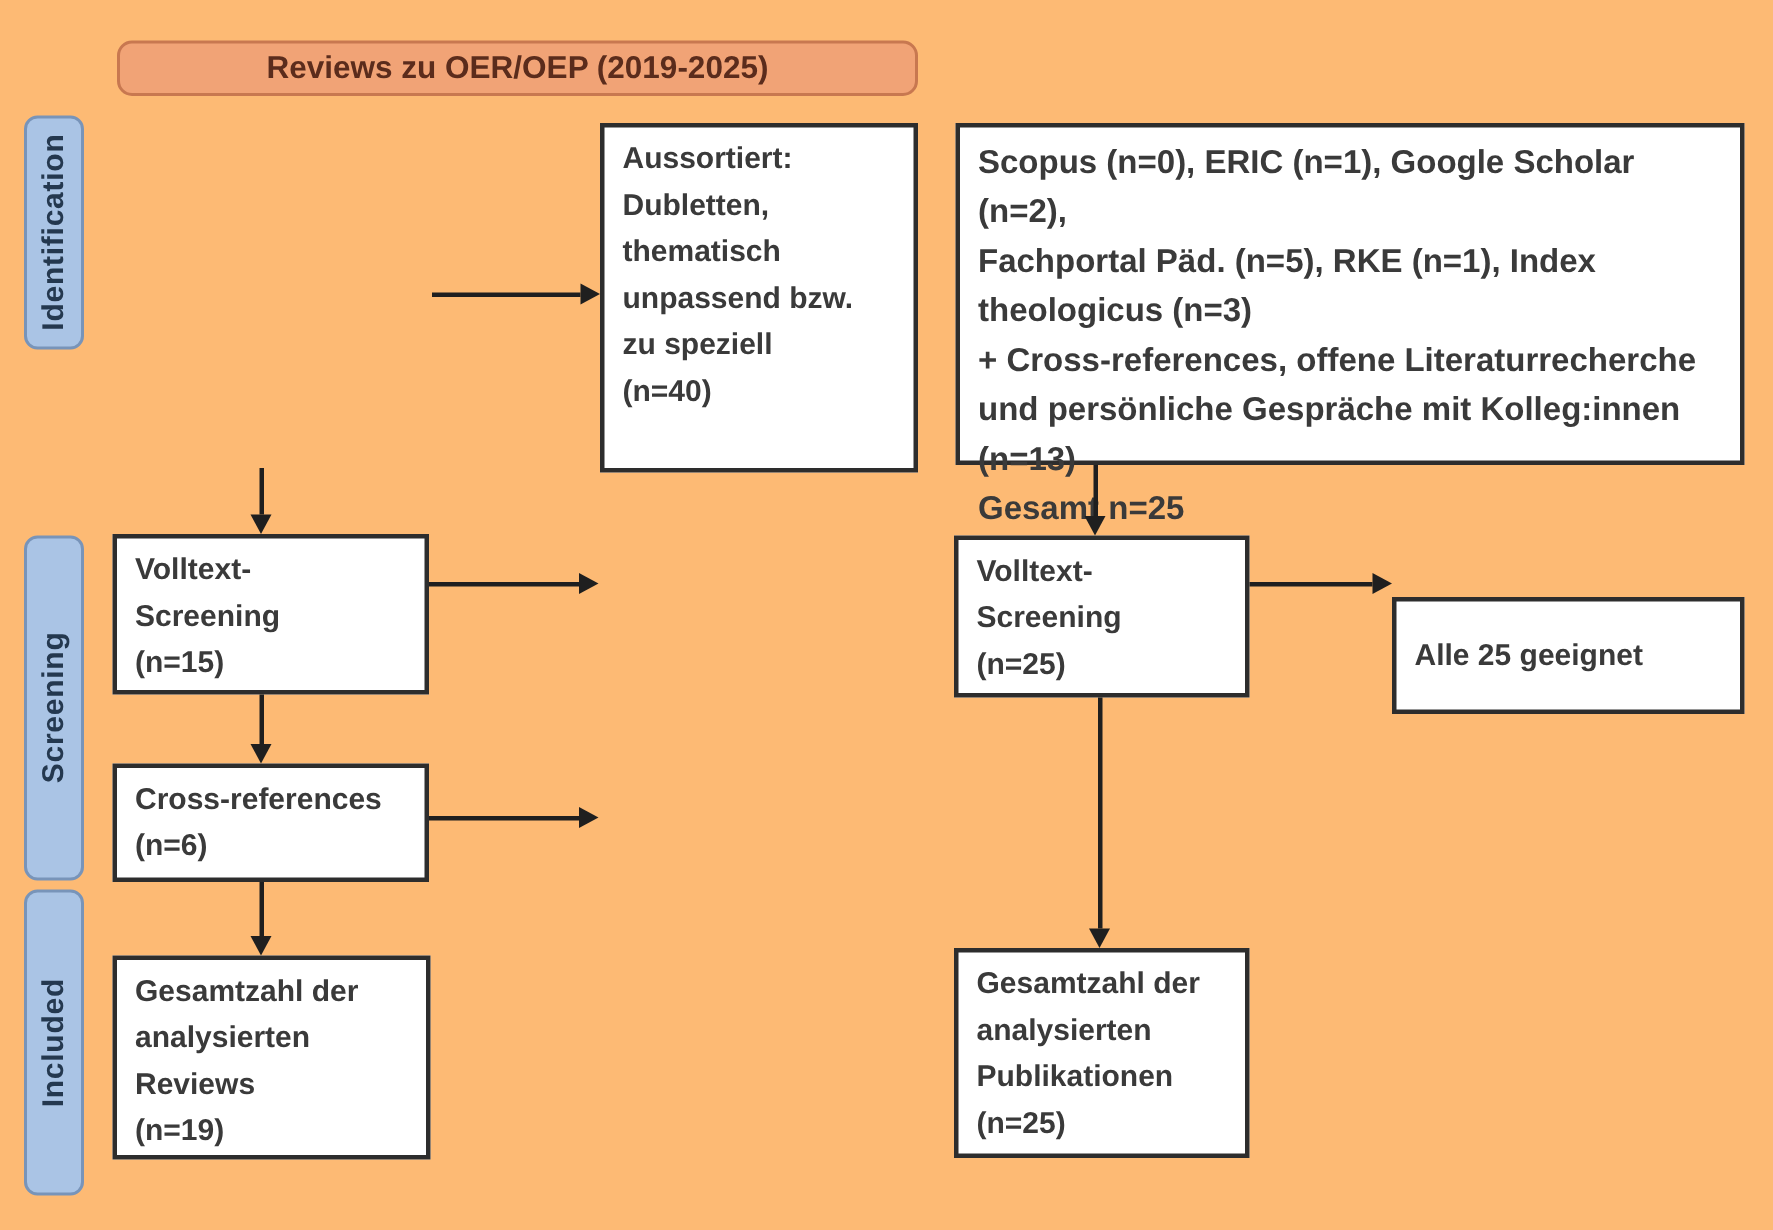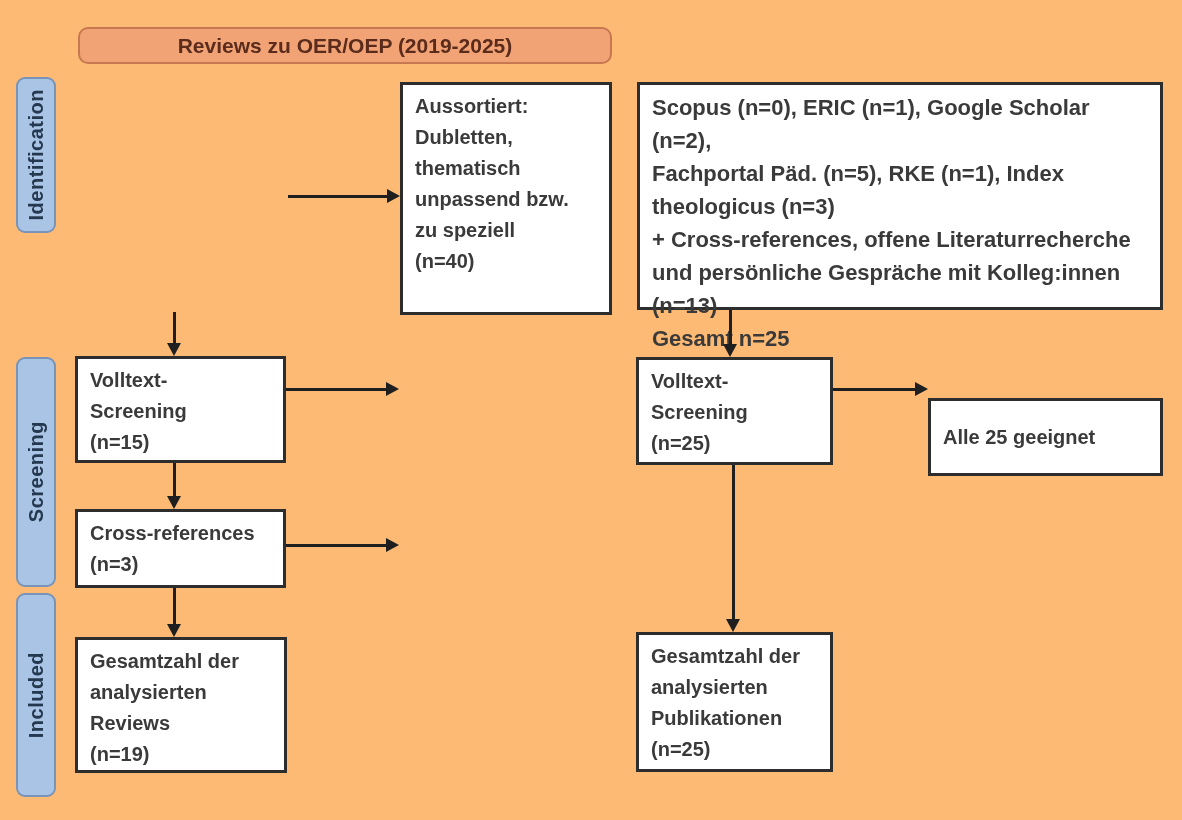--- a/index.html
+++ b/index.html
@@ -91,21 +91,21 @@
   <div class="box" style="left:400px; top:82px; width:212px; height:233px;">Aussortiert:
 Dubletten,
 thematisch
 unpassend bzw.
 zu speziell
 (n=40)</div>
   <div class="box" style="left:75px; top:356px; width:211px; height:107px;">Volltext-
 Screening
 (n=15)</div>
   <div class="box" style="left:75px; top:509px; width:211px; height:79px;">Cross-references
-(n=3)</div>
+(n=6)</div>
   <div class="box" style="left:75px; top:637px; width:212px; height:136px;">Gesamtzahl der
 analysierten
 Reviews
 (n=19)</div>
 
   <div class="box small" style="left:637px; top:82px; width:526px; height:228px;">Scopus (n=0), ERIC (n=1), Google Scholar (n=2),
 Fachportal Päd. (n=5), RKE (n=1), Index
 theologicus (n=3)
 + Cross-references, offene Literaturrecherche
 und persönliche Gespräche mit Kolleg:innen

